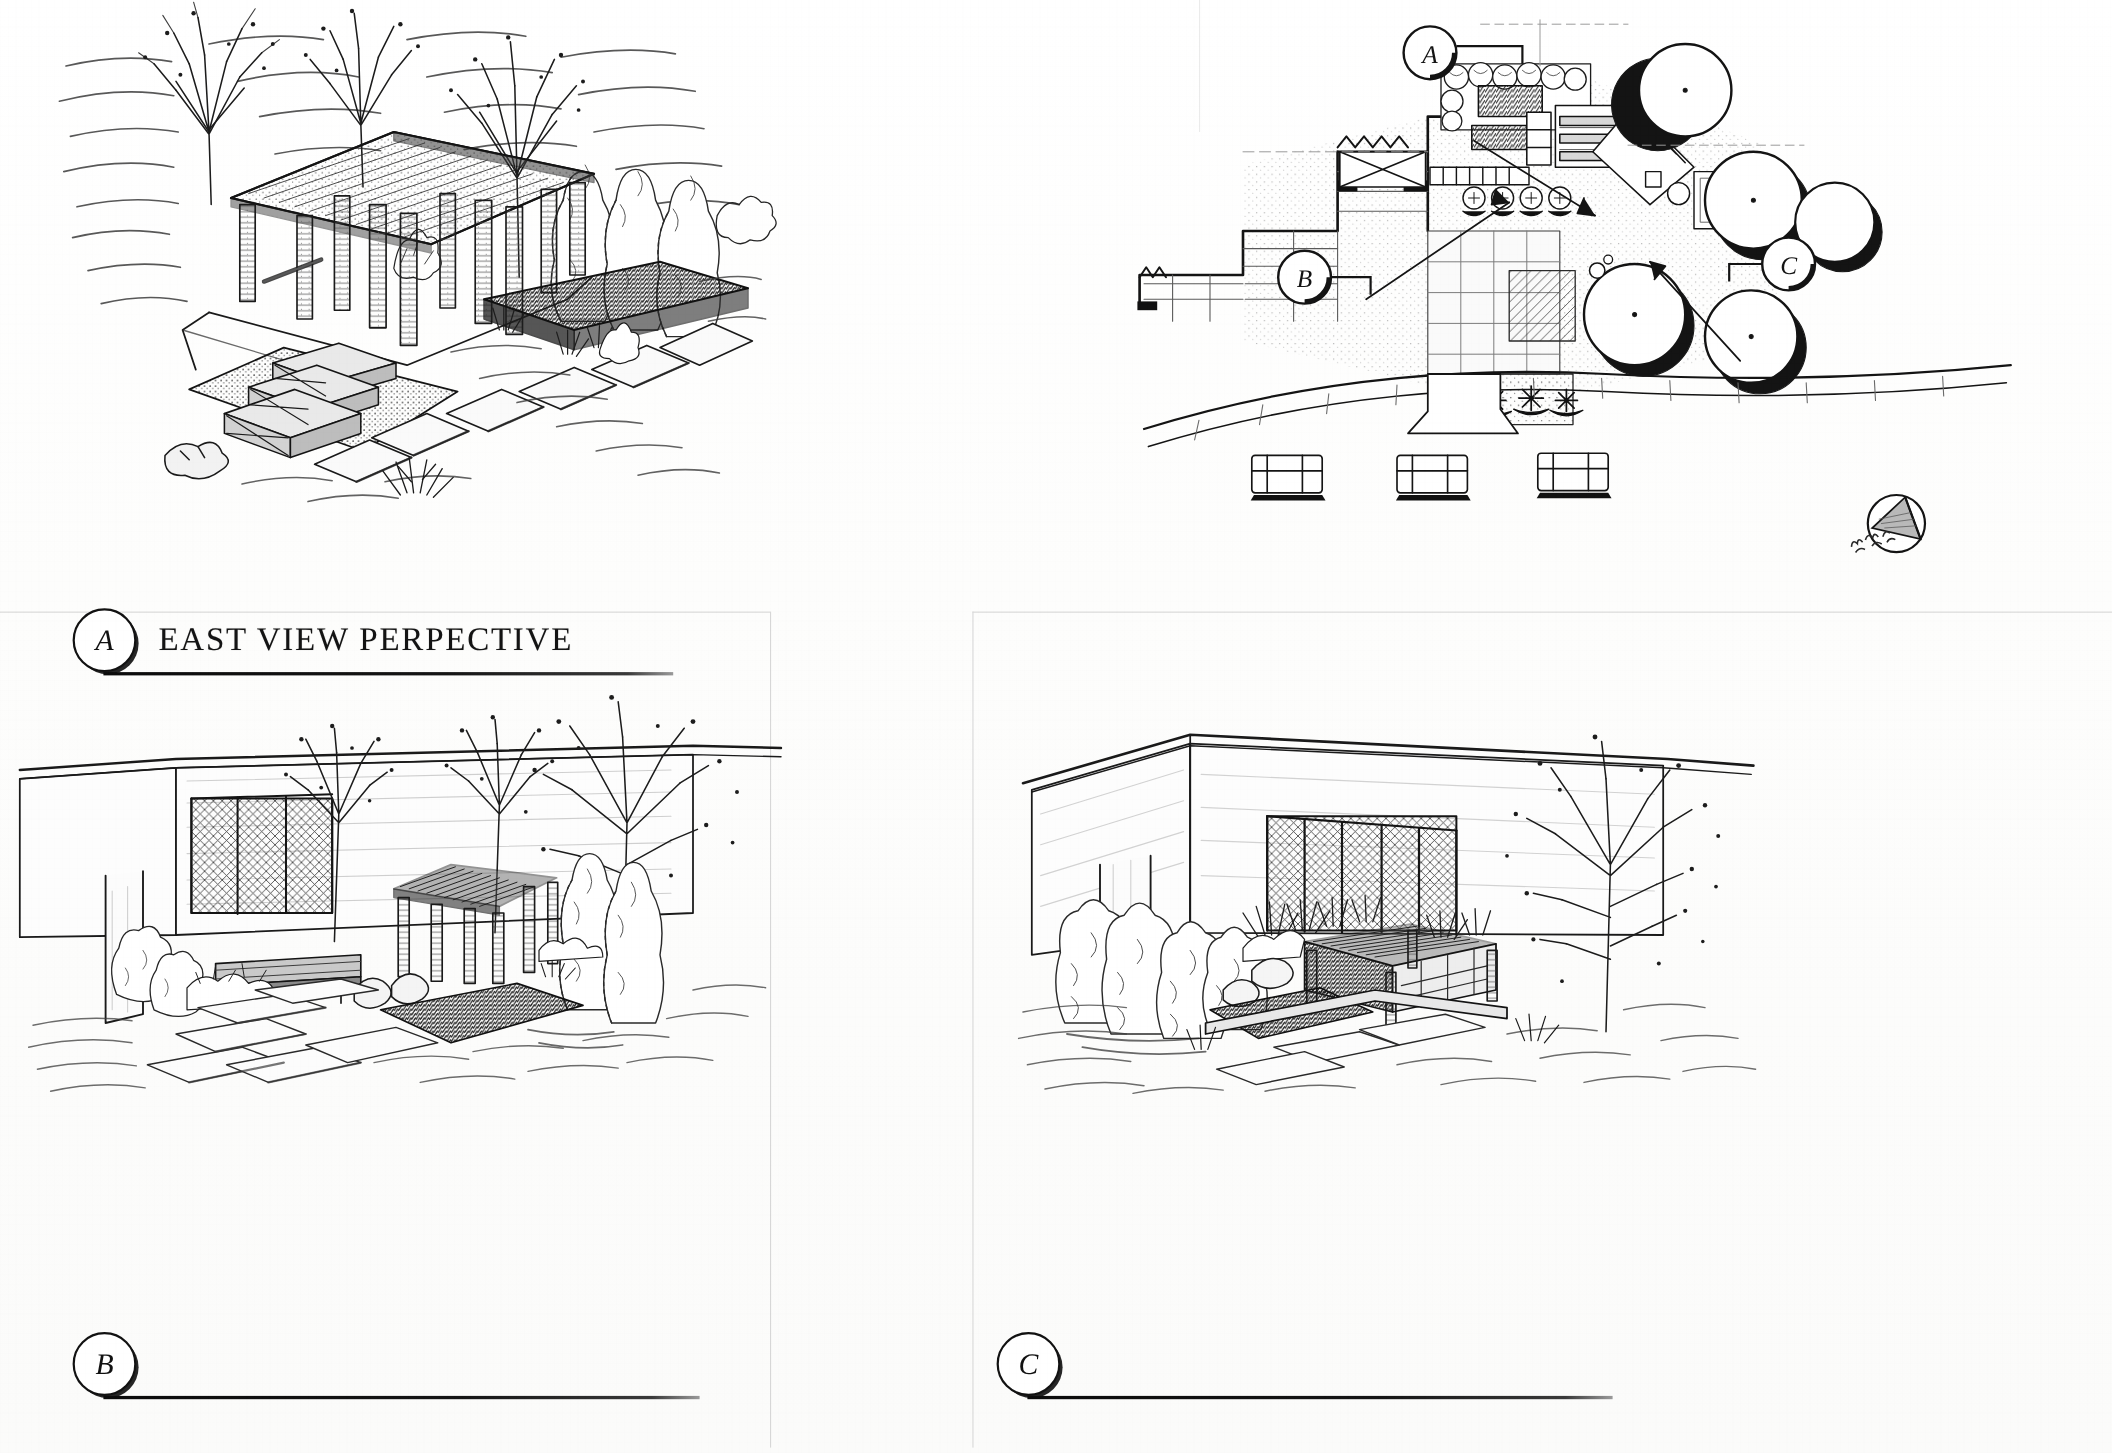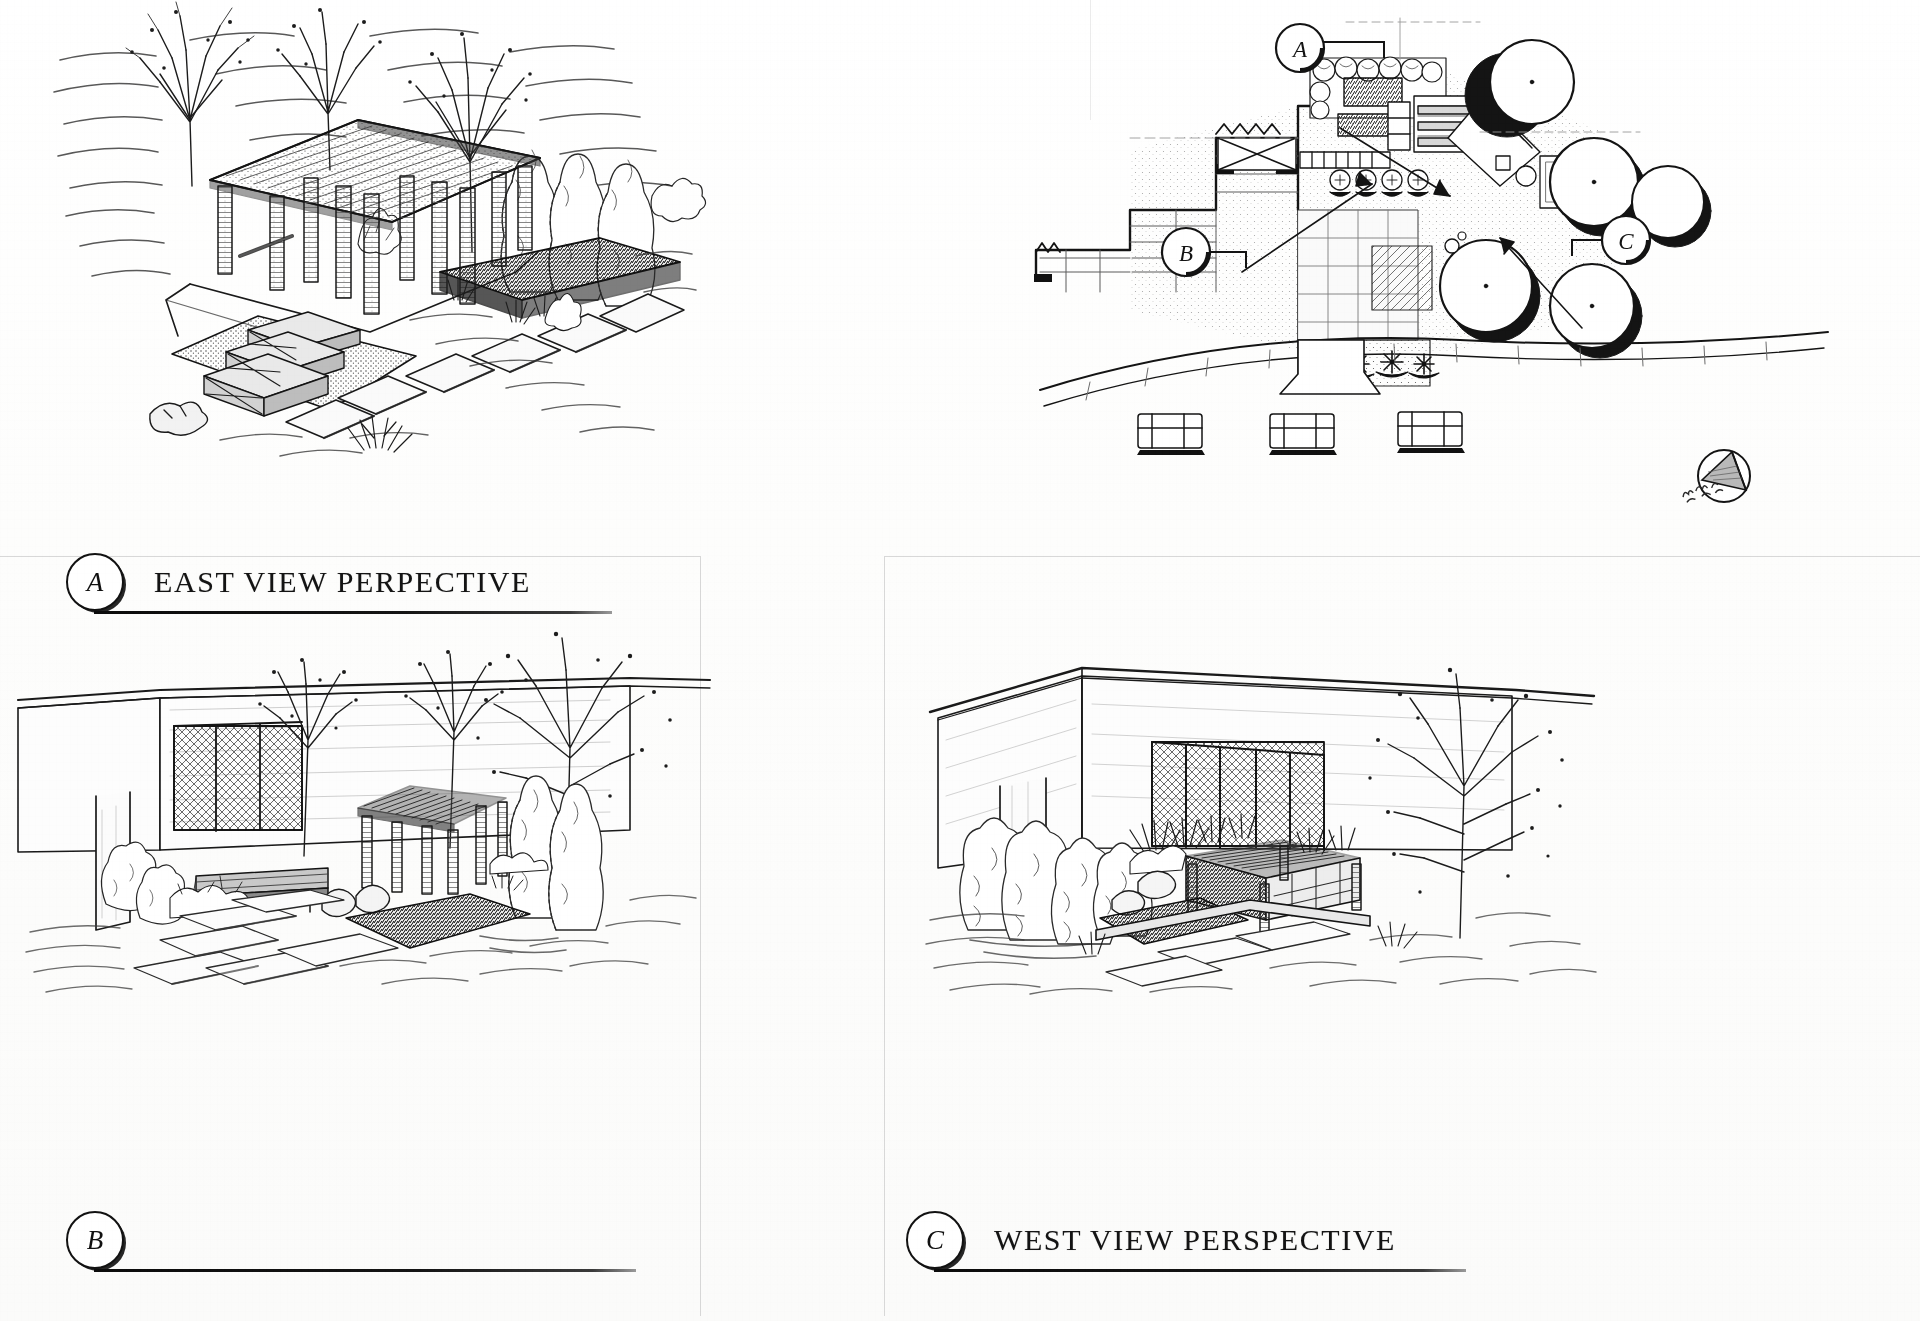--- a/index.html
+++ b/index.html
@@ -35,21 +35,21 @@
     border:2.4px solid #121212;
     box-shadow:3px 3px 0 -1px rgba(0,0,0,.85);
     display:flex;align-items:center;justify-content:center;
     font-family:"Liberation Serif", serif;
     font-size:27px;font-style:italic;color:#111;
     flex:0 0 auto;
     position:relative;
     background:#fff;
   }
   .tb-text{
-    margin-left:30px;
+    margin-left:20px;
     font-size:30px;
     letter-spacing:1.6px;
     color:#141414;
     white-space:nowrap;
     font-family:"Liberation Serif", serif;
     text-shadow:0 0 1px rgba(0,0,0,.22);
   }
   .tb-rule{
     position:absolute;
     left:28px;right:0;bottom:-4px;
@@ -929,18 +929,17 @@
         <g stroke="#1b1b1b" stroke-width="1.1">
           <path d="M486 346 l-8 -20 M492 346 l-2 -24 M498 346 l7 -22 M504 348 l13 -16"></path>
           <path d="M186 354 l-7 -18 M192 354 l-1 -22 M198 354 l7 -20"></path>
         </g>
       </g>
     </svg>
   </div>
 
   <div class="title-block" style="left:906px;top:1212px;width:560px;height:56px;">
     <div class="tb-marker">C</div>
-    <div class="tb-text">WEST VIEW PERSPECTIVE</div>
     <div class="tb-rule"></div>
   </div>
 
   <div class="scan-noise"></div>
 </div>
 
 </body></html>

